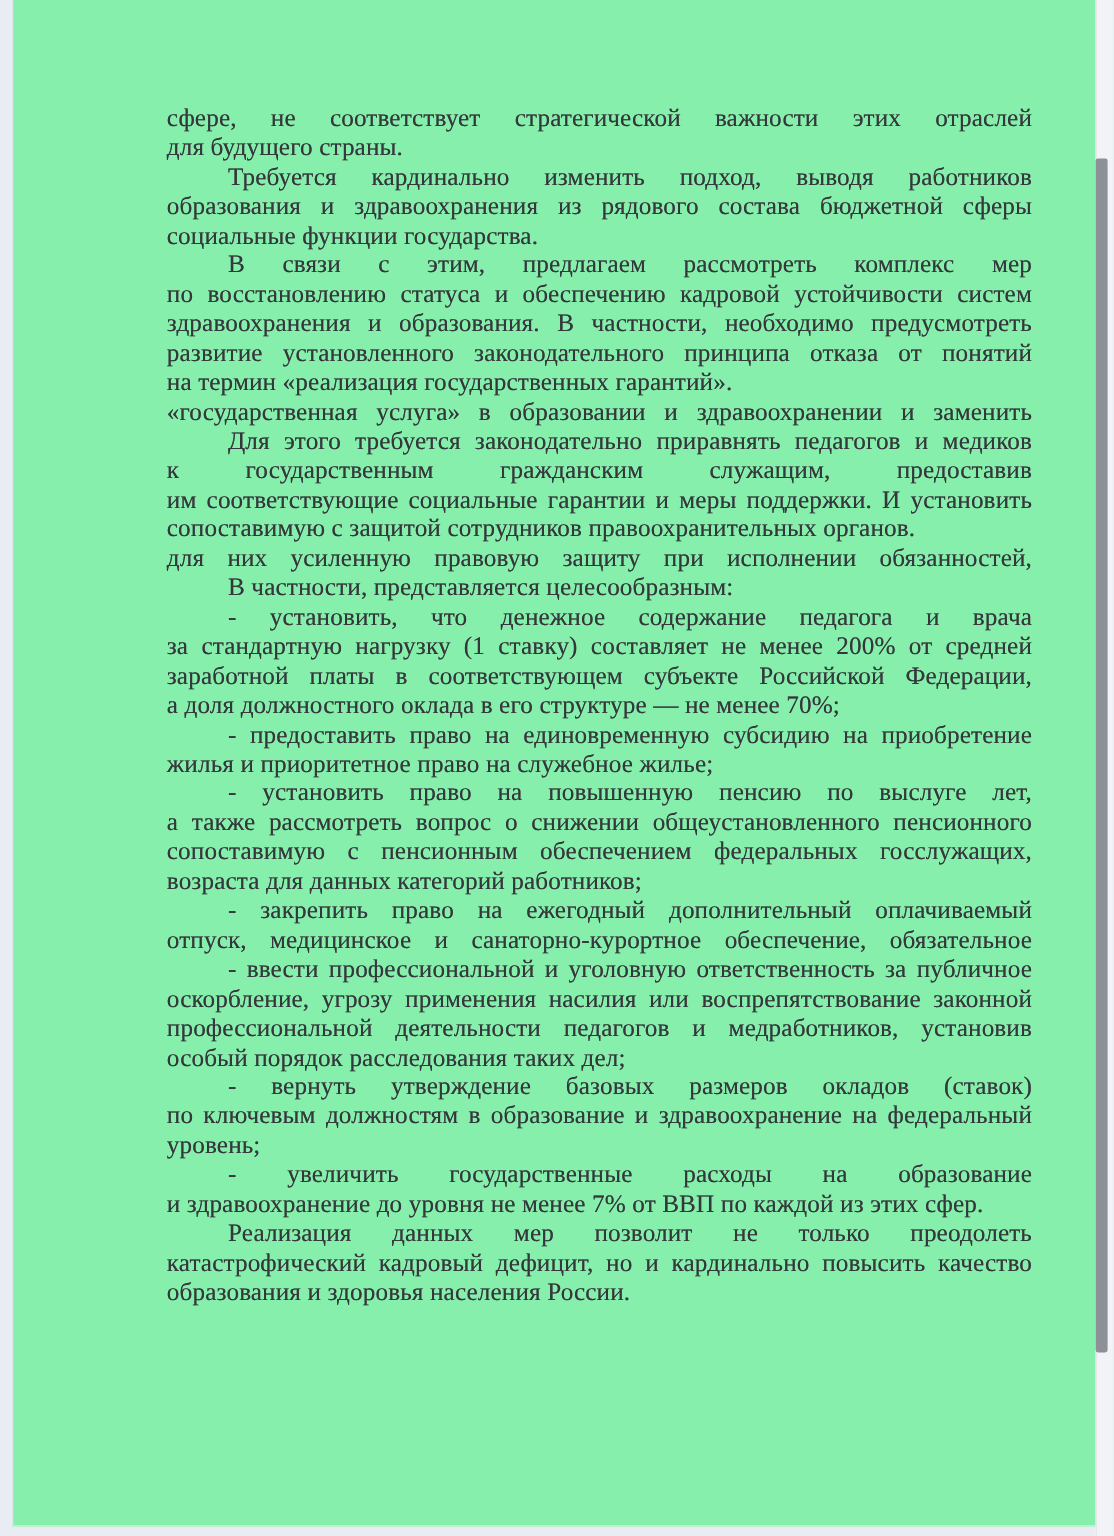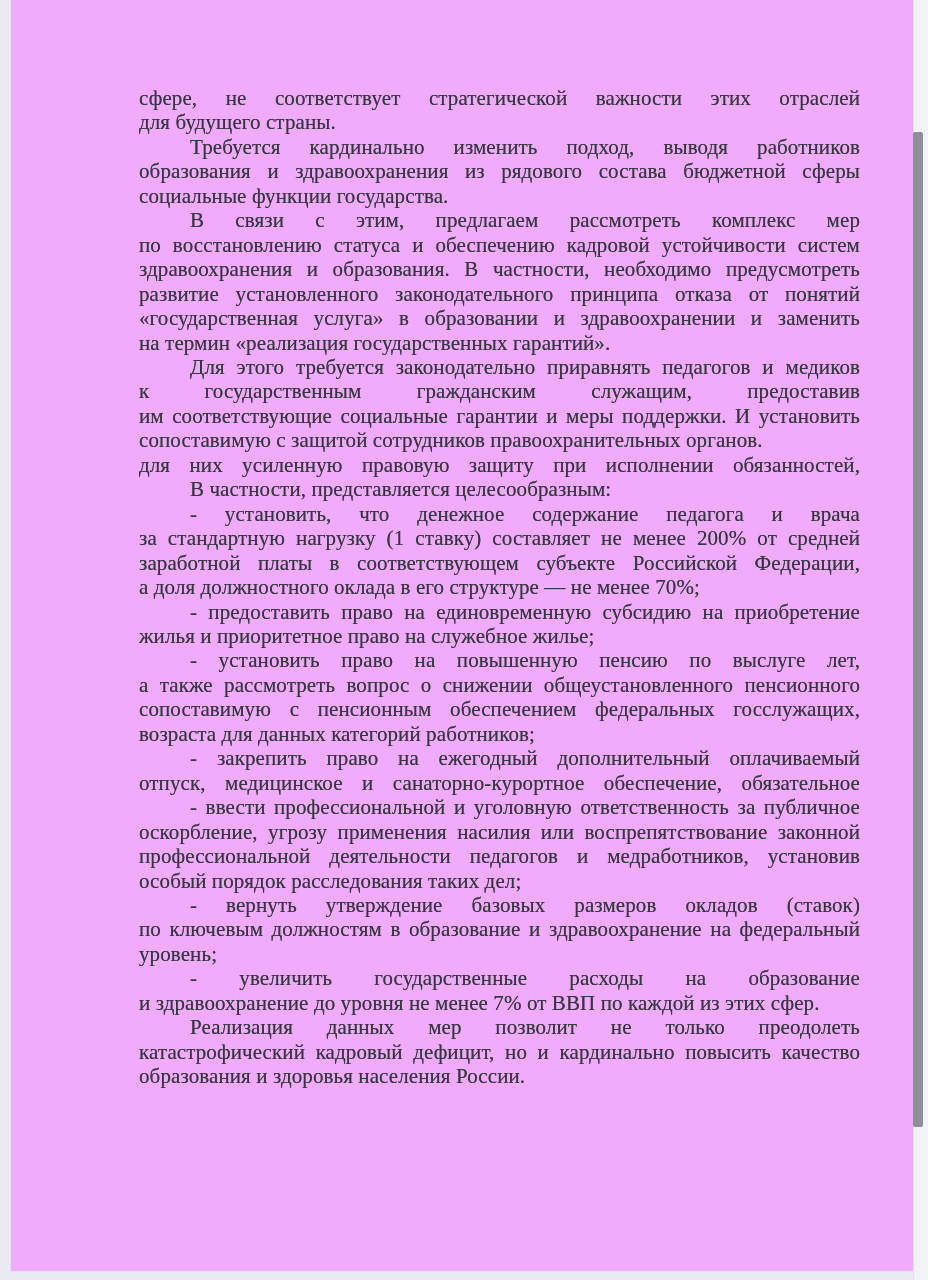--- a/index.html
+++ b/index.html
@@ -18,21 +18,21 @@
     width: 928px;
     height: 1280px;
   }
   
   .paper {
     position: absolute;
     left: 10px;
     top: 0;
     width: 903px;
     height: 1272px;
-    background: #f0abfc;
+    background: #86efac;
     box-shadow: inset 1px 0 0 #e0e4eb, inset 0 -1px 0 #e0e4eb;
   }
   .doc-text {
     padding: 86px 0 0 129px;
     width: 721px;
     color: #34373b;
     font-size: 21px;
     line-height: 24.45px;
     letter-spacing: 0.1px;
     text-shadow: 0 0 0.55px rgba(50, 52, 56, 0.65);
@@ -76,22 +76,22 @@
     <div class="doc-text" id="doc-text">
         <div class="line">сфере, не соответствует стратегической важности этих отраслей</div>
         <div class="line para-end">для будущего страны.</div>
         <div class="line indent">Требуется кардинально изменить подход, выводя работников</div>
         <div class="line">образования и здравоохранения из рядового состава бюджетной сферы</div>
         <div class="line para-end">социальные функции государства.</div>
         <div class="line indent">В связи с этим, предлагаем рассмотреть комплекс мер</div>
         <div class="line">по восстановлению статуса и обеспечению кадровой устойчивости систем</div>
         <div class="line">здравоохранения и образования. В частности, необходимо предусмотреть</div>
         <div class="line">развитие установленного законодательного принципа отказа от понятий</div>
+        <div class="line para-end">на термин «реализация государственных гарантий».</div>
         <div class="line">«государственная услуга» в образовании и здравоохранении и заменить</div>
-        <div class="line para-end">на термин «реализация государственных гарантий».</div>
         <div class="line indent">Для этого требуется законодательно приравнять педагогов и медиков</div>
         <div class="line">к государственным гражданским служащим, предоставив</div>
         <div class="line">им соответствующие социальные гарантии и меры поддержки. И установить</div>
         <div class="line para-end">сопоставимую с защитой сотрудников правоохранительных органов.</div>
         <div class="line">для них усиленную правовую защиту при исполнении обязанностей,</div>
         <div class="line para-end indent">В частности, представляется целесообразным:</div>
         <div class="line indent">- установить, что денежное содержание педагога и врача</div>
         <div class="line">за стандартную нагрузку (1 ставку) составляет не менее 200% от средней</div>
         <div class="line">заработной платы в соответствующем субъекте Российской Федерации,</div>
         <div class="line para-end">а доля должностного оклада в его структуре — не менее 70%;</div>

